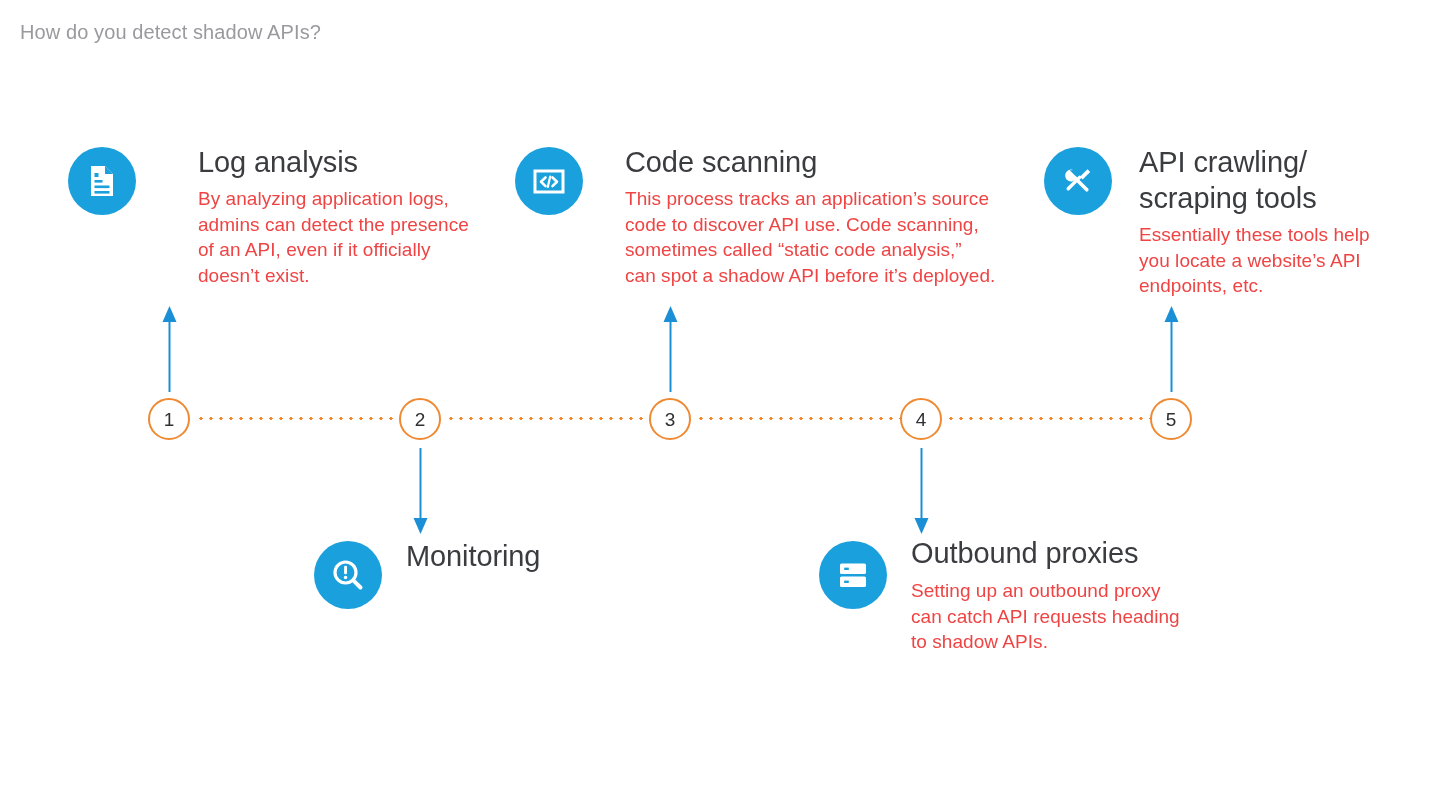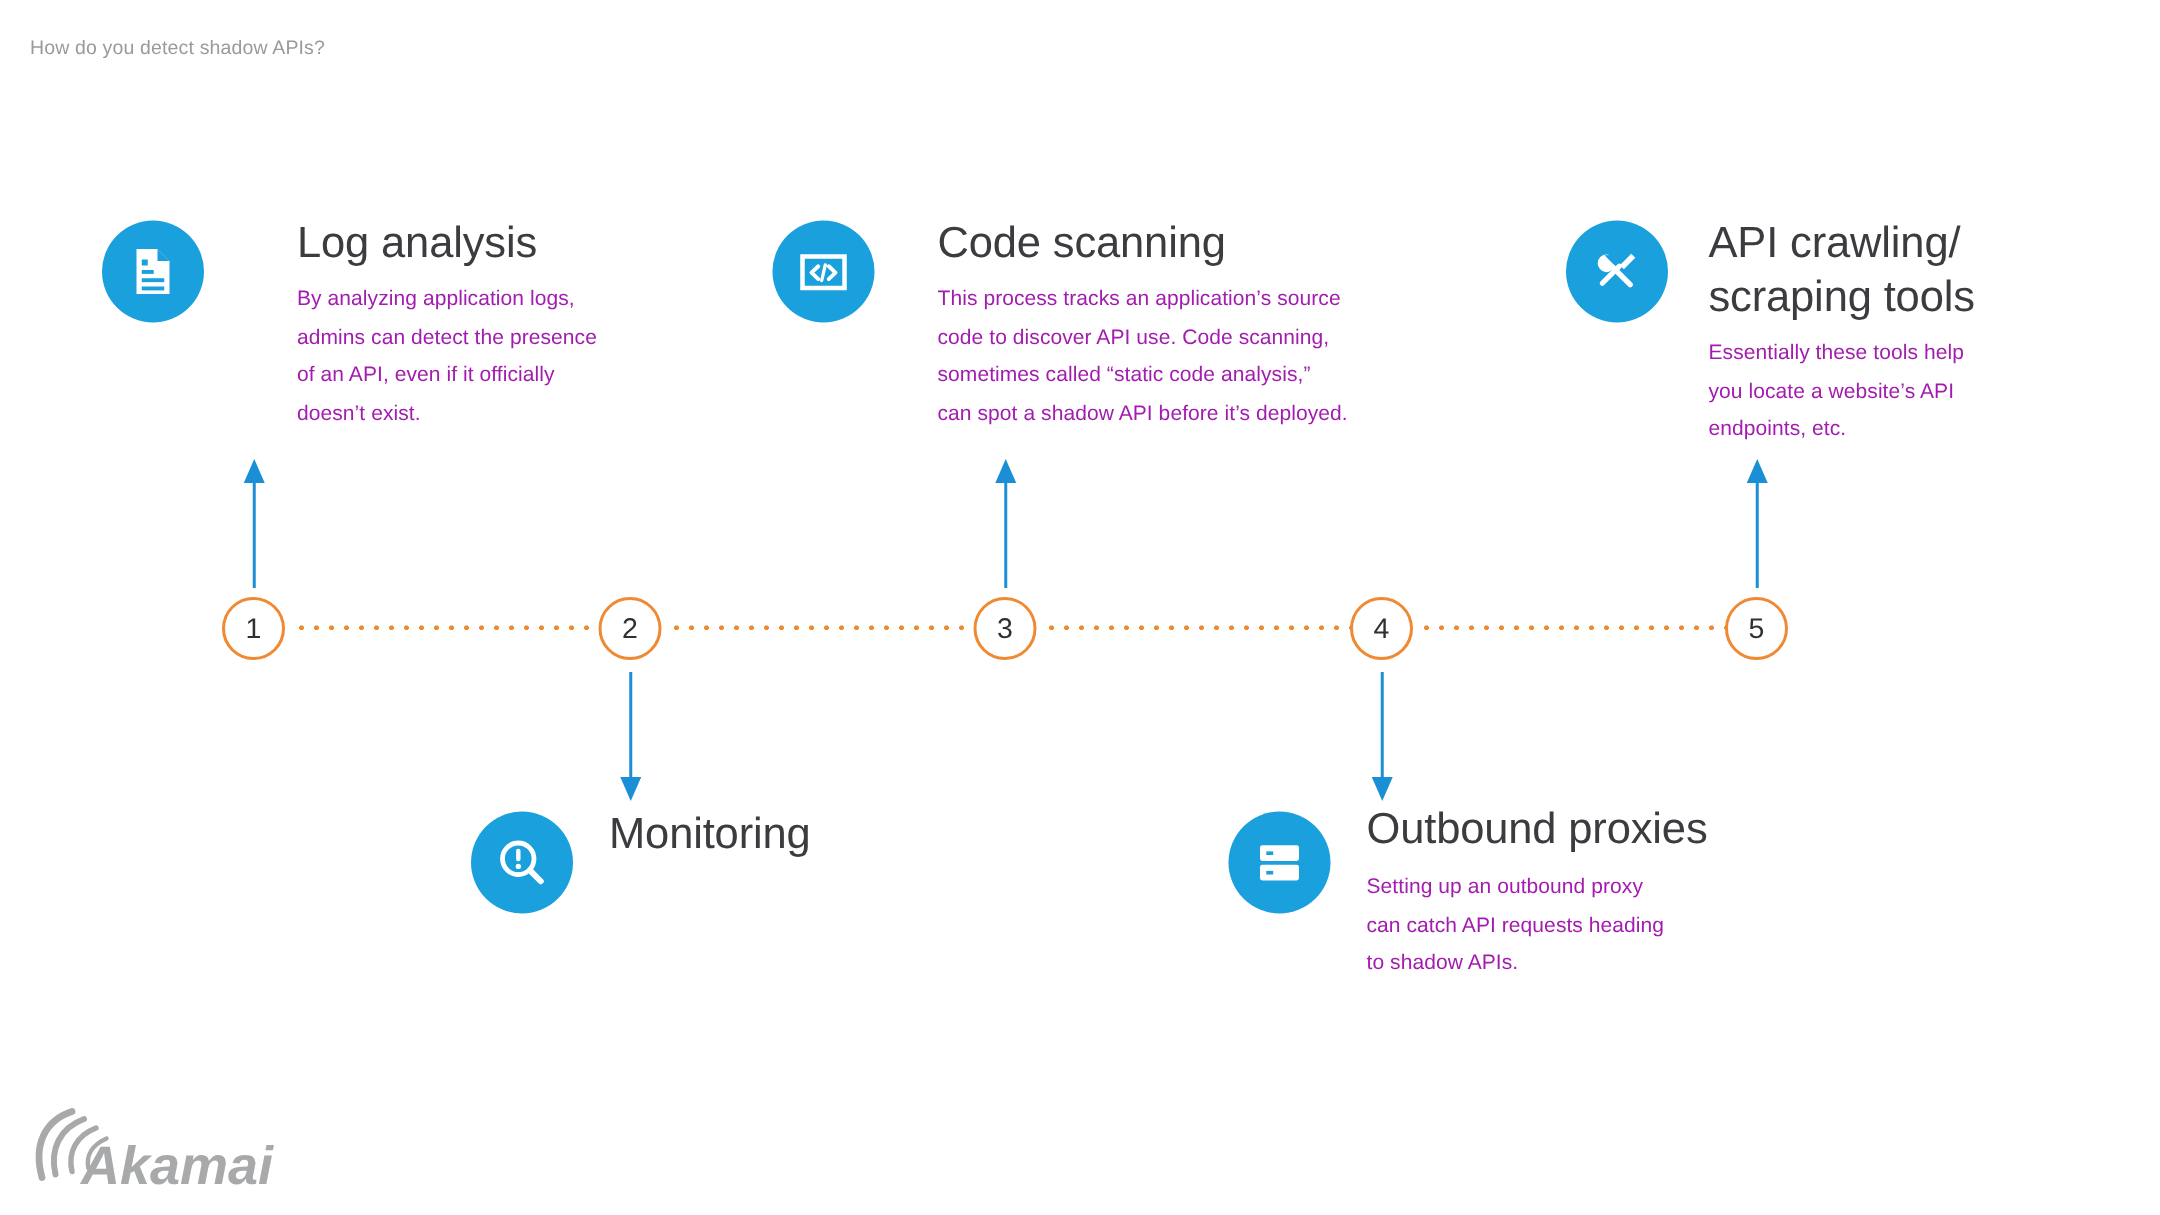--- a/index.html
+++ b/index.html
@@ -17,21 +17,21 @@
     width: 1440px;
     height: 810px;
     background: #ffffff;
   }
 
   
   .page-title {
     position: absolute;
     left: 20px;
     top: 18px;
-    font-size: 13px;
+    font-size: 20px;
     line-height: 28px;
     color: #9a9a9e;
     letter-spacing: 0.1px;
     white-space: nowrap;
   }
 
   
   .timeline {
     position: absolute;
     left: 0;
@@ -95,23 +95,23 @@
     font-size: 29px;
     line-height: 36px;
     color: #3b3c3f;
     font-weight: 400;
     letter-spacing: -0.1px;
     white-space: pre-line;
   }
 
   .card-text {
     margin-top: 6px;
-    font-size: 14px;
+    font-size: 19px;
     line-height: 25.5px;
-    color: #a21caf;
+    color: #ef4444;
     letter-spacing: 0.05px;
     white-space: pre-line;
   }
 
   
   .logo {
     position: absolute;
     left: 18px;
     top: 735px;
     width: 190px;
@@ -268,25 +268,14 @@
       </svg>
     </div>
     <div class="card-body" style="left:92px; top:-6px; width:308px;">
       <div class="card-title">Outbound proxies</div>
       <div class="card-text" style="margin-top:7px;">Setting up an outbound proxy
 can catch API requests heading
 to shadow APIs.</div>
     </div>
   </div>
 
-  <div class="logo">
-    <svg width="190" height="62" viewBox="0 0 190 62" aria-hidden="true">
-      <g fill="none" stroke="#a7a9ab">
-        <path d="M30 6 C12 12, 4 28, 10 50" stroke-width="4.5" stroke-linecap="round"></path>
-        <path d="M38 11 C22 17, 15 31, 19 48" stroke-width="4" stroke-linecap="round"></path>
-        <path d="M46 17 C33 22, 27 33, 30 46" stroke-width="3.6" stroke-linecap="round"></path>
-        <path d="M53 24 C44 28, 39 35, 41 44" stroke-width="3" stroke-linecap="round"></path>
-      </g>
-      <text x="36" y="54" font-family="'Liberation Sans', sans-serif" font-size="36" font-weight="bold" font-style="italic" fill="#a7a9ab">Akamai</text>
-    </svg>
-  </div>
 
 </div>
 
 </body></html>

